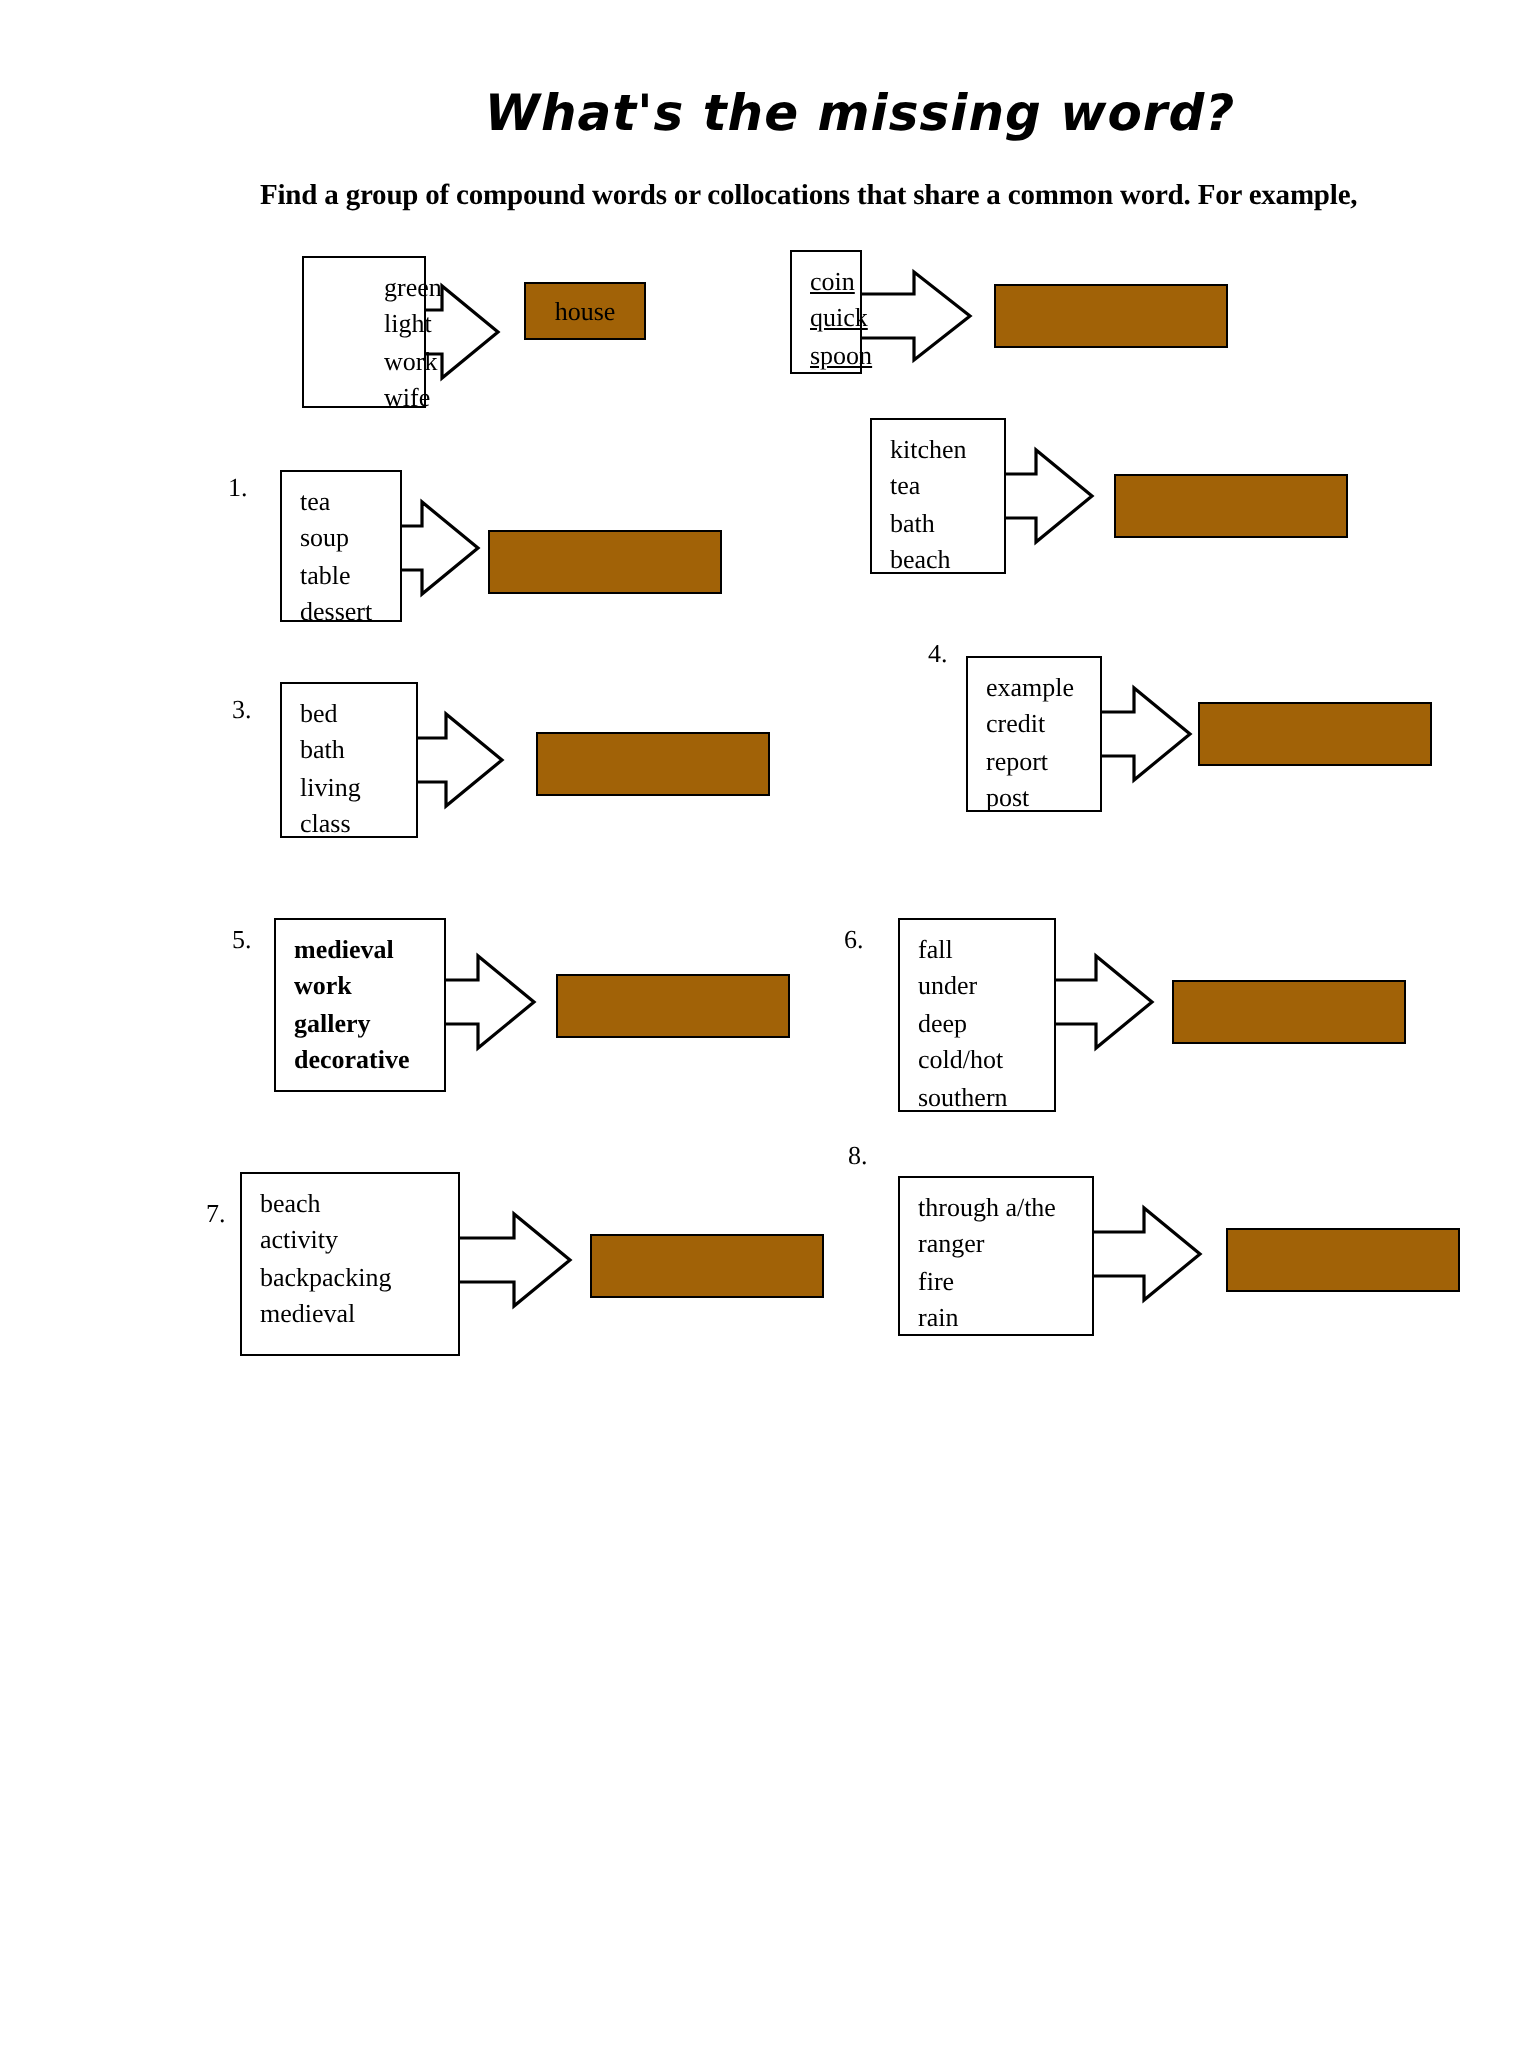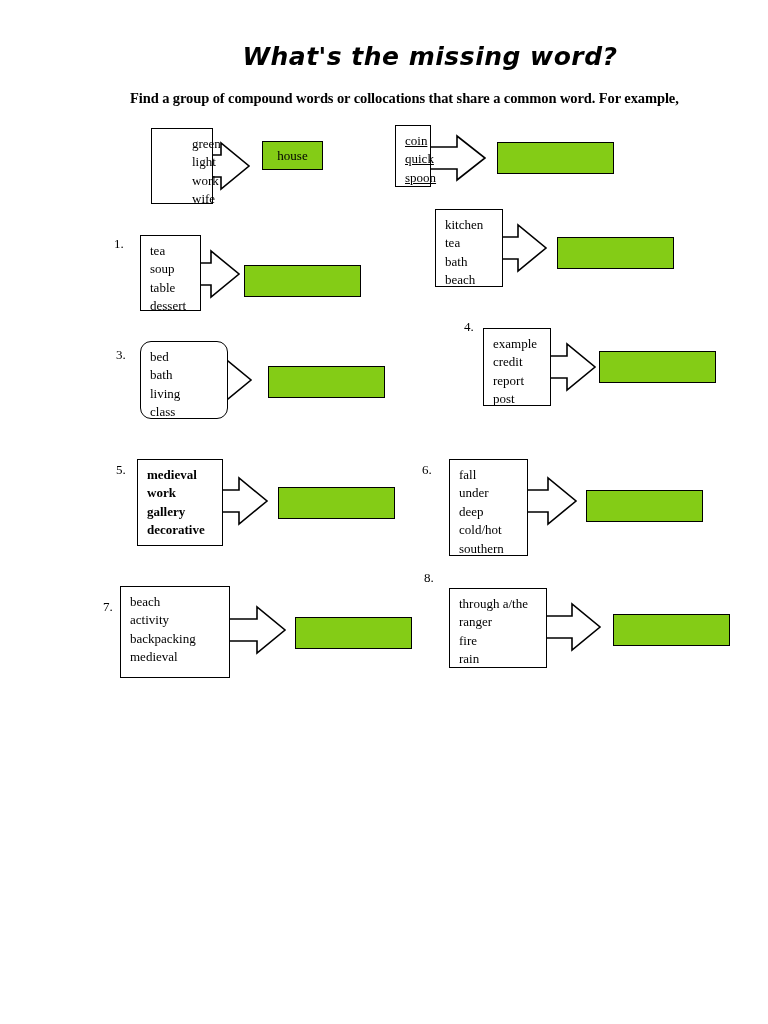--- a/index.html
+++ b/index.html
@@ -76,21 +76,21 @@
 
   .wordbox .w {
     font-size: 13px;
     line-height: 1.42;
     white-space: nowrap;
   }
 
   .answerbox {
     position: absolute;
     border: 1.4px solid #000;
-    background: #84cc16;
+    background: #a16207;
     box-sizing: border-box;
     z-index: 3;
     display: flex;
     align-items: center;
     justify-content: center;
   }
   .answerbox .ans {
     font-size: 13px;
     line-height: 1;
     white-space: nowrap;
@@ -174,21 +174,21 @@
         <polygon points="2,18 34,18 34,6 62,29 34,52 34,40 2,40" fill="#ffffff" stroke="#000000" stroke-width="1.6" stroke-linejoin="miter"></polygon>
       </svg>
     </div>
     <div class="answerbox" style="left:511px; top:237px; width:117px; height:32px;">
       <span class="ans"></span>
     </div>
   </div>
 
   <div class="group">
     <div class="num" style="left:70px; top:348px;">3.</div>
-    <div class="wordbox" style="left:94px; top:341px; width:88px; height:78px;border-radius:11px;">
+    <div class="wordbox" style="left:94px; top:341px; width:69px; height:78px;">
       <div class="w">bed</div>
       <div class="w">bath</div>
       <div class="w">living</div>
       <div class="w">class</div>
     </div>
     <div class="arrow" style="left:143px; top:351px; width:64px; height:58px;">
       <svg width="64" height="58" viewBox="0 0 64 58">
         <polygon points="2,18 34,18 34,6 62,29 34,52 34,40 2,40" fill="#ffffff" stroke="#000000" stroke-width="1.6" stroke-linejoin="miter"></polygon>
       </svg>
     </div>

